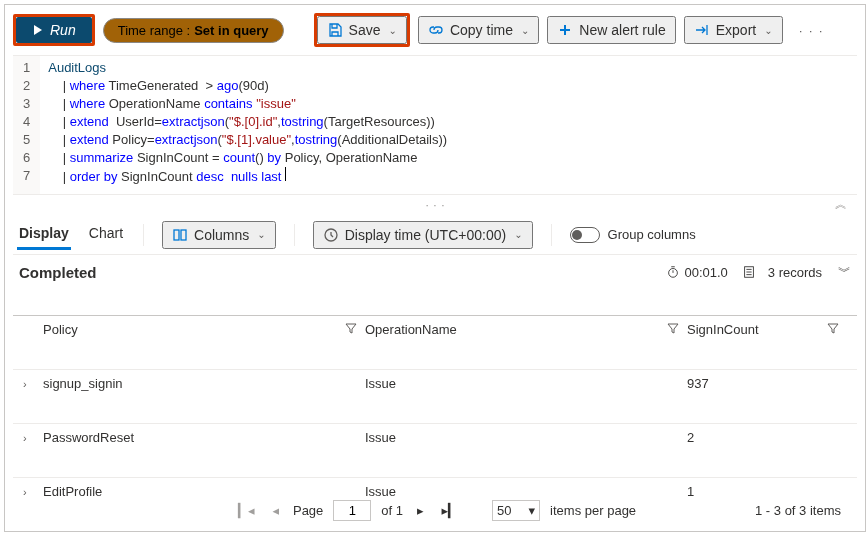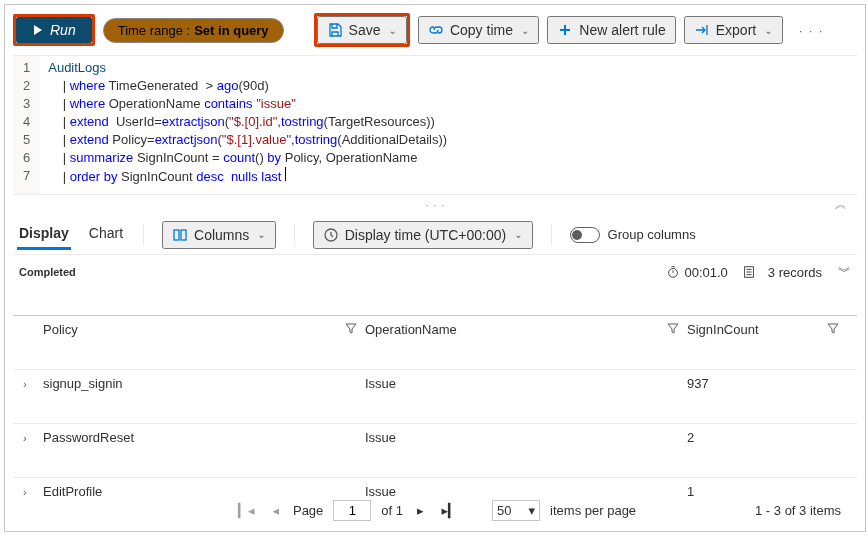--- a/index.html
+++ b/index.html
@@ -38,21 +38,21 @@
   .results-bar { display: flex; align-items: center; gap: 18px; padding: 6px 4px 4px 4px; border-bottom: 1px solid #edebe9; }
   .tabs { display: flex; gap: 16px; }
   .tab { padding: 6px 2px; font-size: 14px; cursor: pointer; }
   .tab.active { font-weight: 700; border-bottom: 3px solid #0078d4; }
   .vdiv { width: 1px; height: 22px; background: #edebe9; }
   .toggle { width: 30px; height: 16px; border: 1px solid #605e5c; border-radius: 8px; display: inline-flex; align-items: center; padding: 1px; }
   .toggle .knob { width: 10px; height: 10px; border-radius: 50%; background: #605e5c; }
 
   
   .status-row { display: flex; align-items: center; justify-content: space-between; padding: 8px 6px; }
-  .status-row .left { font-weight: 700; font-size: 11px; }
+  .status-row .left { font-weight: 700; font-size: 15px; }
   .status-row .right { display: flex; align-items: center; gap: 14px; color: #323130; }
   .status-row .right svg { width: 14px; height: 14px; stroke: #323130; fill: none; }
 
   
   .grid { width: 100%; }
   .grid-header, .grid-row { display: grid; grid-template-columns: 20px 1fr 20px 1fr 20px 140px 20px; align-items: center; padding: 6px 10px; border-top: 1px solid #edebe9; margin-top: 26px; }
   .grid-header { color: #323130; font-size: 13px; border-top: 1px solid #c8c6c4; }
   .grid-row { cursor: pointer; }
   .filter-ico svg { width: 12px; height: 12px; stroke: #605e5c; fill: none; }
   .caret { color: #605e5c; font-size: 11px; }

